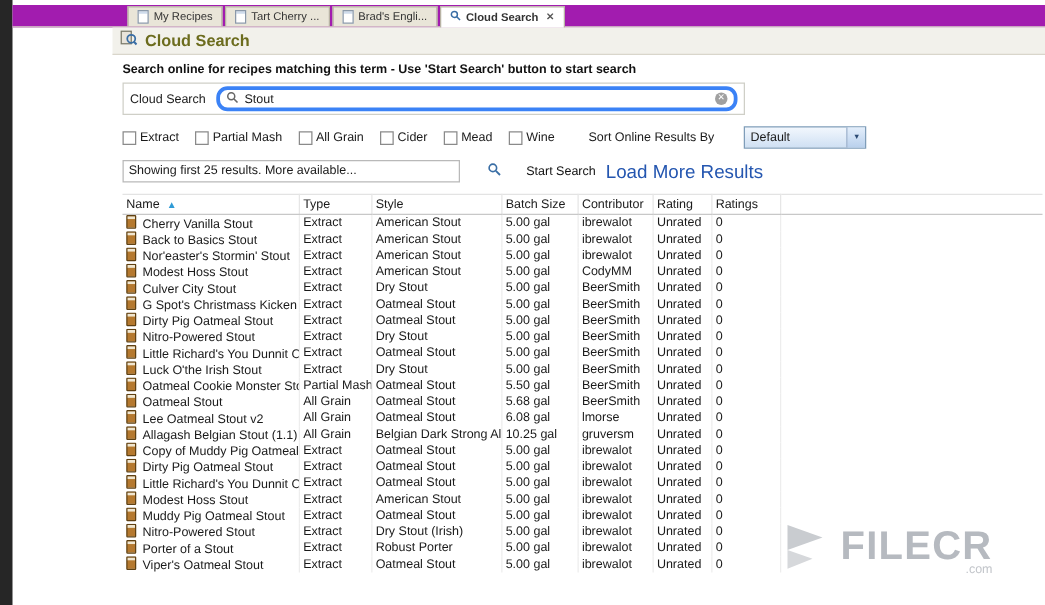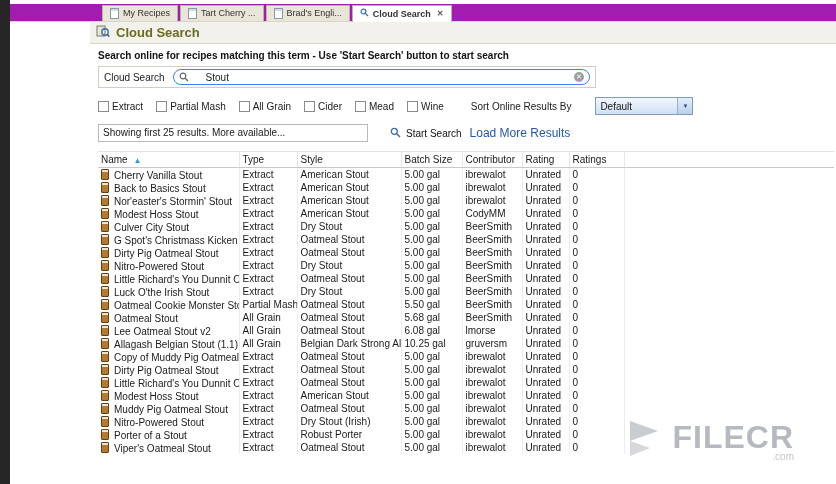--- a/index.html
+++ b/index.html
@@ -25,21 +25,21 @@
   .titlebar{height:21px;background:#f2f1eb;border-bottom:1px solid #d9d6cb;
             display:flex;align-items:center;gap:6px;padding-left:6px;}
   .page-title{font-size:13px;font-weight:bold;color:#6c6c1e;}
 
   .instruction{font-size:10px;font-weight:bold;color:#111;padding:6px 8px 3px;}
 
   
   .search-group{margin:2px 8px 0;width:486px;border:1px solid #cfcfc7;display:flex;
                 align-items:center;padding:2px 5px;gap:8px;background:#fff;}
   .search-label{font-size:10px;white-space:nowrap;}
-  .search-field{flex:1;display:flex;align-items:center;gap:17px;border:1px solid #3b82f6;
+  .search-field{flex:1;display:flex;align-items:center;gap:5px;border:3px solid #3b82f6;
                 border-radius:9px;height:14px;padding:0 5px;background:#fff;cursor:text;}
   .search-text{flex:1;font-size:10px;}
   .clear-btn{width:10px;height:10px;border-radius:50%;background:#a0a0a0;color:#fff;
              font-size:7px;line-height:10px;text-align:center;cursor:pointer;}
 
   
   .filter-row{display:flex;align-items:center;margin:9px 8px 0;font-size:10px;}
   .chk{display:flex;align-items:center;gap:3px;margin-right:13px;cursor:pointer;}
   .chk .box{width:9px;height:9px;border:1px solid #8a8a8a;background:#fff;}
   .sort-label{margin-left:14px;margin-right:24px;white-space:nowrap;}
@@ -47,23 +47,23 @@
             border:1px solid #7f9db9;background:linear-gradient(#f2f7fd,#cfe0f3);
             font-size:10px;padding-left:4px;cursor:pointer;}
   .dd-arrow{width:14px;height:100%;display:flex;align-items:center;justify-content:center;
             font-size:6px;color:#2b4a73;border-left:1px solid #9ab0cc;
             background:linear-gradient(#e3eefb,#b9d0ec);}
 
   
   .results-row{display:flex;align-items:center;margin:9px 8px 0;}
   .status-box{width:260px;border:1px solid #b9b9b9;font-size:10px;padding:2px 4px;height:12px;
               white-space:nowrap;overflow:hidden;background:#fff;}
-  .start-search{display:flex;align-items:center;gap:5px;font-size:10px;color:#111;
+  .start-search{display:flex;align-items:center;gap:20px;font-size:10px;color:#111;
                 margin-left:22px;cursor:pointer;white-space:nowrap;}
-  .load-more{font-size:12px;color:#2456b0;margin-left:8px;cursor:pointer;white-space:nowrap;text-decoration:none;}
+  .load-more{font-size:15px;color:#2456b0;margin-left:8px;cursor:pointer;white-space:nowrap;text-decoration:none;}
 
   
   .table-wrap{margin:9px 0 0 8px;}
   table{border-collapse:collapse;table-layout:fixed;width:736px;font-size:10px;color:#1a1a1a;}
   th{font-weight:normal;text-align:left;border-top:1px solid #e3e3e3;border-bottom:1px solid #c8c8c8;
      border-right:1px solid #e6e6e6;padding:1px 3px;height:13px;white-space:nowrap;overflow:hidden;cursor:pointer;}
   td{border-right:1px solid #ededed;padding:0 3px;height:13px;white-space:nowrap;overflow:hidden;}
   th.filler,td.filler{border-right:none;}
   .sort-arrow{color:#2e9bd6;font-size:8px;margin-left:3px;}
   .mug-icon{display:inline-block;width:6px;height:9px;margin-right:5px;vertical-align:-1px;

